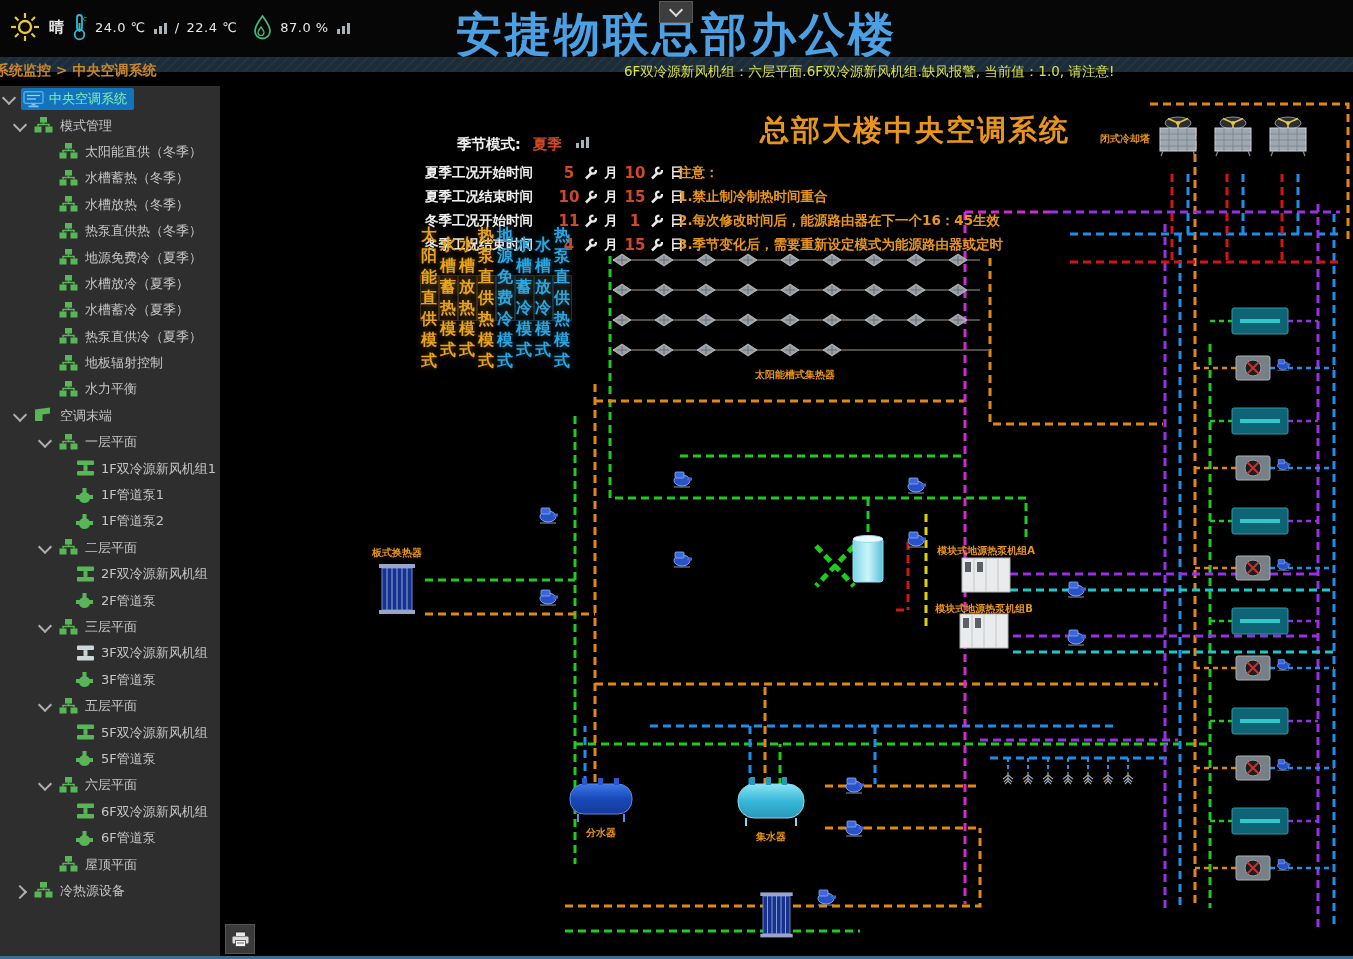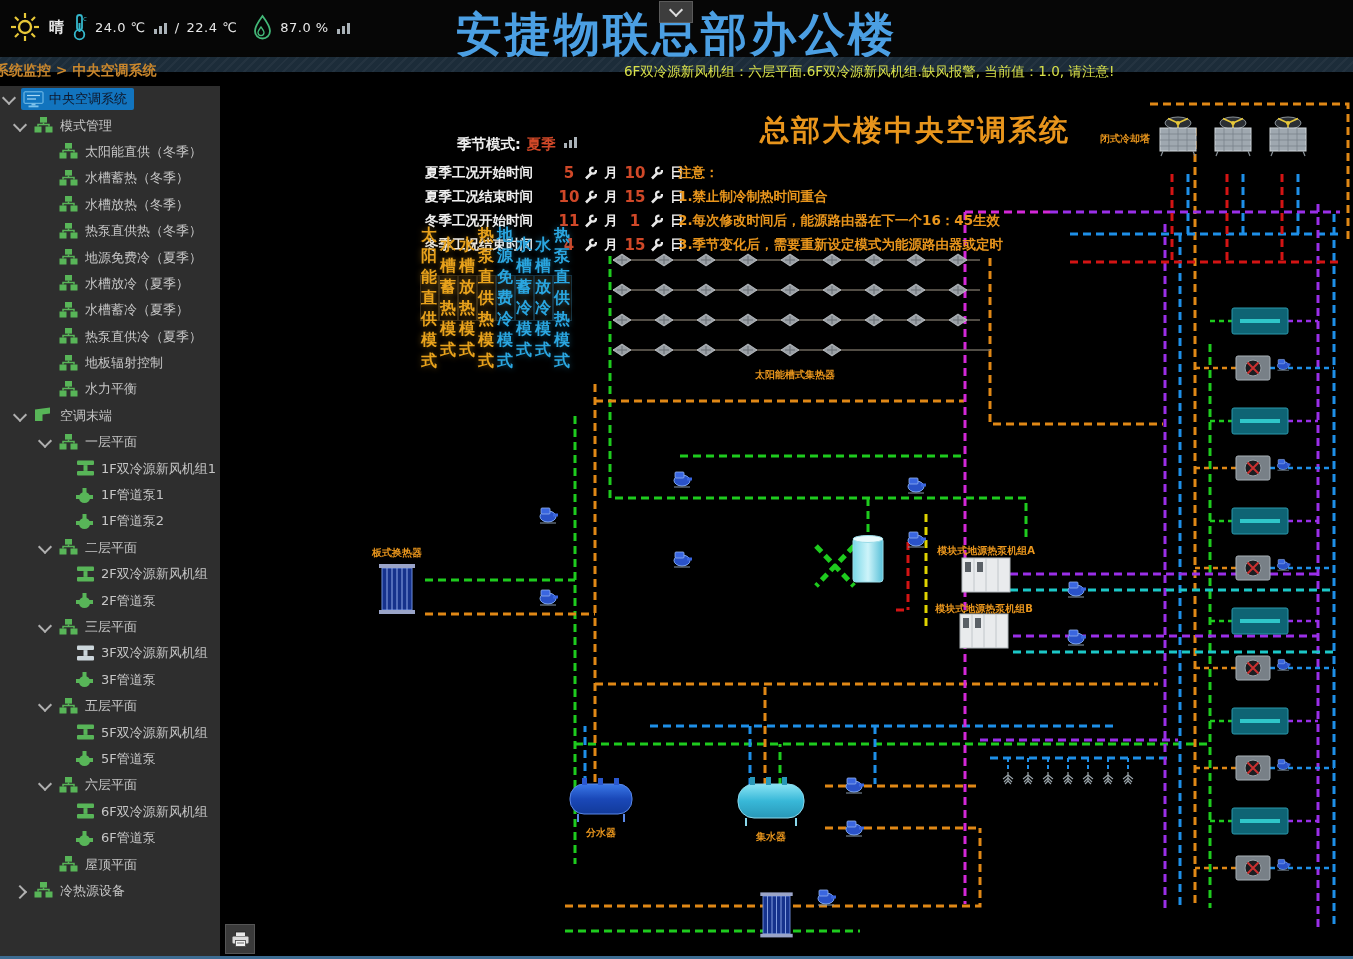--- a/index.html
+++ b/index.html
@@ -25,32 +25,32 @@
   .alarm{position:absolute;left:624px;top:6px;color:#d8e04a;font-size:13.5px;white-space:nowrap;}
   
   .sidebar{position:absolute;left:0;top:86px;width:220px;height:870px;background:#2e2e2e;overflow:hidden;}
   .tree-row{display:flex;align-items:center;height:26.4px;color:#c6c6c6;font-size:13px;cursor:pointer;white-space:nowrap;}
   .lvl-0{padding-left:2px}.lvl-1{padding-left:13px}.lvl-2{padding-left:38px}.lvl-3{padding-left:54px}
   .chev{flex:none;width:8px;height:8px;border-right:2px solid #b0b0b0;border-bottom:2px solid #b0b0b0;
     transform:rotate(45deg);margin:-2px 7px 0 2px;}
   .chev-r .chev{transform:rotate(-45deg);margin-top:2px;}
   .chev-n .chev{visibility:hidden;}
   .rc{display:flex;align-items:center;padding:2px 7px 2px 2px;border-radius:2px;}
-  .sel-1 .rc{background:#1274be;color:#0f172a;}
+  .sel-1 .rc{background:#1274be;color:#86efac;}
   .ti{flex:none;width:21px;height:17px;margin-right:5px;position:relative;}
   .ti svg{display:none;position:absolute;left:0;top:0;}
   .ico-monitor .ic-monitor{display:block}.ico-sitemap .ic-sitemap{display:block}
   .ico-flag .ic-flag{display:block}.ico-ahu .ic-ahu{display:block}
   .ico-ahu2 .ic-ahu2{display:block}.ico-pump .ic-pump{display:block}
   
   .main{position:absolute;left:220px;top:86px;width:1133px;height:870px;background:#000;}
   .main svg.diagram{position:absolute;left:0;top:0;}
   .hmi-title{position:absolute;left:500px;top:25px;width:390px;text-align:center;
     color:#e8951c;font-size:29px;font-weight:bold;letter-spacing:2px;}
-  .season{position:absolute;left:237px;top:49px;display:flex;gap:4px;
+  .season{position:absolute;left:237px;top:49px;display:flex;gap:10px;
     color:#efefef;font-size:14.5px;font-weight:bold;}
   .season .sv{color:#d04828;margin-left:2px;}
   .sched{position:absolute;left:205px;top:75px;}
   .sched-row{display:flex;align-items:center;height:24px;}
   .sched-row .sl{width:132px;color:#efefef;font-size:13.5px;font-weight:bold;}
   .sched-row .num{width:24px;text-align:center;color:#d04828;font-size:15px;font-weight:bold;}
   .sched-row .unit{width:24px;text-align:center;color:#efefef;font-size:13.5px;font-weight:bold;}
   .wrench{width:14px;height:14px;margin:0 2px;cursor:pointer;}
   .notes{position:absolute;left:458px;top:74px;color:#e8951c;font-size:13.5px;font-weight:bold;line-height:24px;white-space:nowrap;}
   .modes{position:absolute;left:200px;top:189px;width:137px;height:586px;

